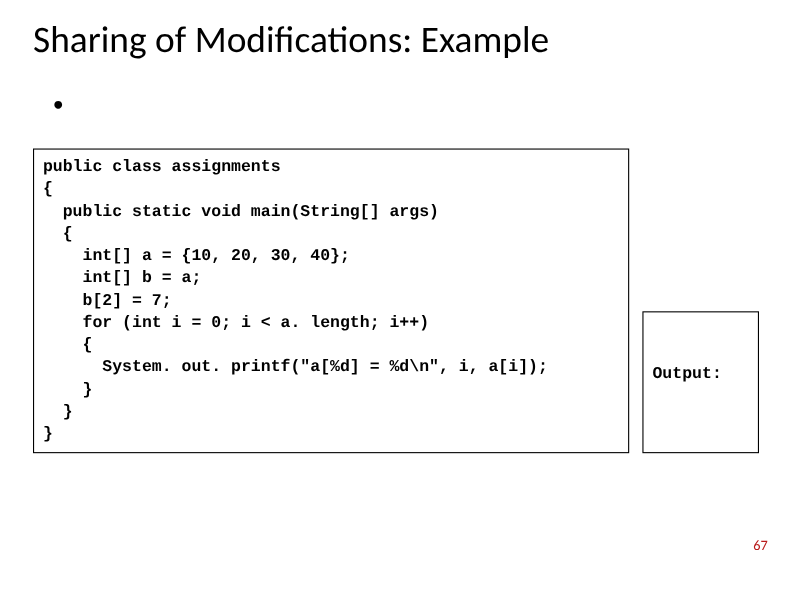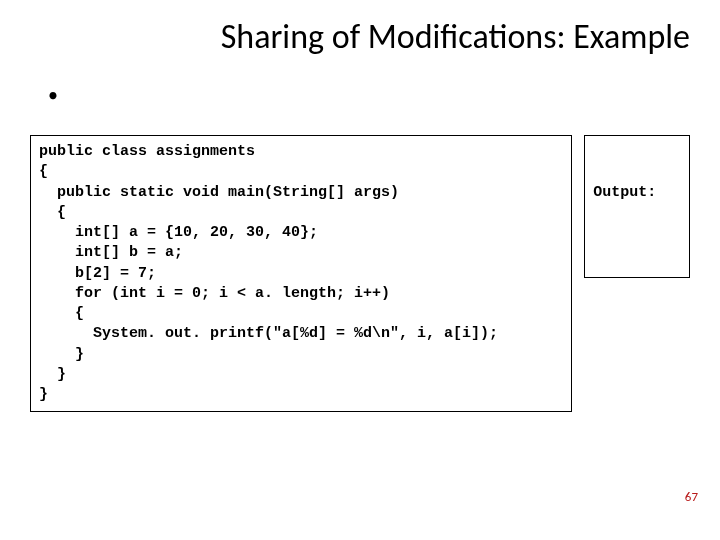--- a/index.html
+++ b/index.html
@@ -1,25 +1,25 @@
 <!DOCTYPE html>
 <html><head>
 <meta charset="utf-8">
 <style>
   * { box-sizing: border-box; margin: 0; padding: 0; }
   html, body { width: 720px; height: 540px; background: #fff; font-family: Calibri, "Segoe UI", Arial, sans-serif; color: #000; }
   .slide { width: 720px; height: 540px; position: relative; padding: 10px 30px 20px 30px; }
-  .title { font-size: 34px; font-weight: 400; text-align: right; margin-top: 6px; margin-bottom: 24px; letter-spacing: 0px; }
+  .title { font-size: 34px; font-weight: 400; text-align: left; margin-top: 6px; margin-bottom: 24px; letter-spacing: 0px; }
   .bullet-row { display: flex; align-items: flex-start; font-size: 24px; margin-left: 18px; margin-bottom: 26px; }
   .bullet-dot { margin-right: 12px; font-size: 20px; line-height: 28px; }
   .bullet-text { line-height: 28px; }
-  .content-row { display: flex; gap: 12px; align-items: flex-start; }
+  .content-row { display: flex; gap: 12px; align-items: flex-end; }
   .code-box { border: 1px solid #000; padding: 6px 8px 6px 8px; font-family: "Courier New", Courier, monospace; font-size: 15px; font-weight: bold; line-height: 1.35; white-space: pre; width: 555px; }
   .output-box { border: 1px solid #000; padding: 6px 8px; font-family: "Courier New", Courier, monospace; font-size: 15px; font-weight: bold; line-height: 1.35; white-space: pre; width: 108px; }
-  .output-heading { margin-bottom: 28px; }
+  .output-heading { margin-bottom: 14px; }
   .page-num { position: absolute; right: 22px; bottom: 36px; font-size: 13px; color: #b91c1c; }
 </style>
 </head>
 <body>
 
 <div class="slide">
 
   <h1 class="title">Sharing of Modifications: Example</h1>
 
   <div class="bullet-row">

